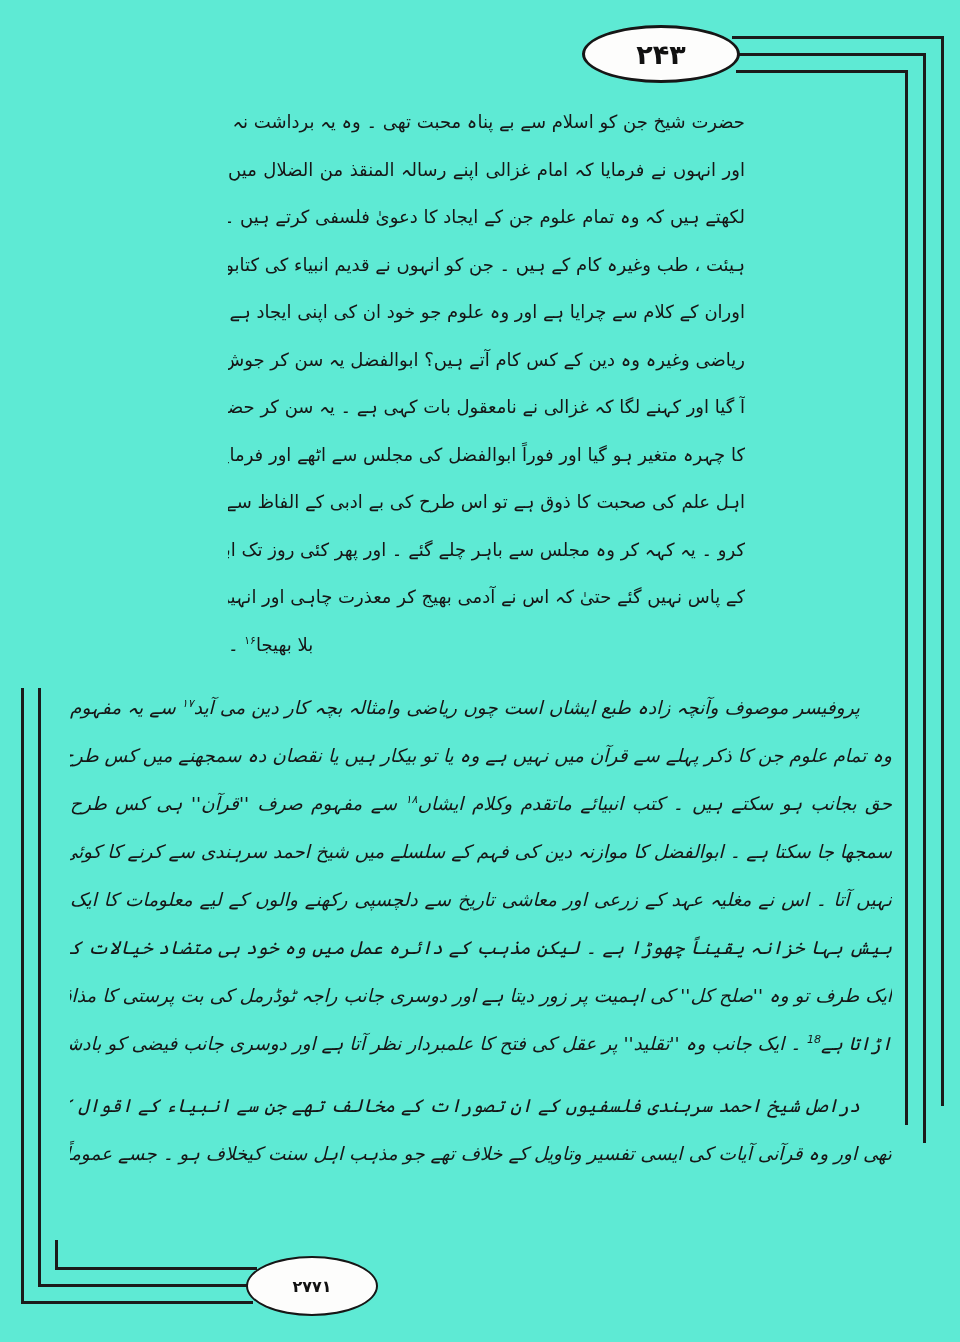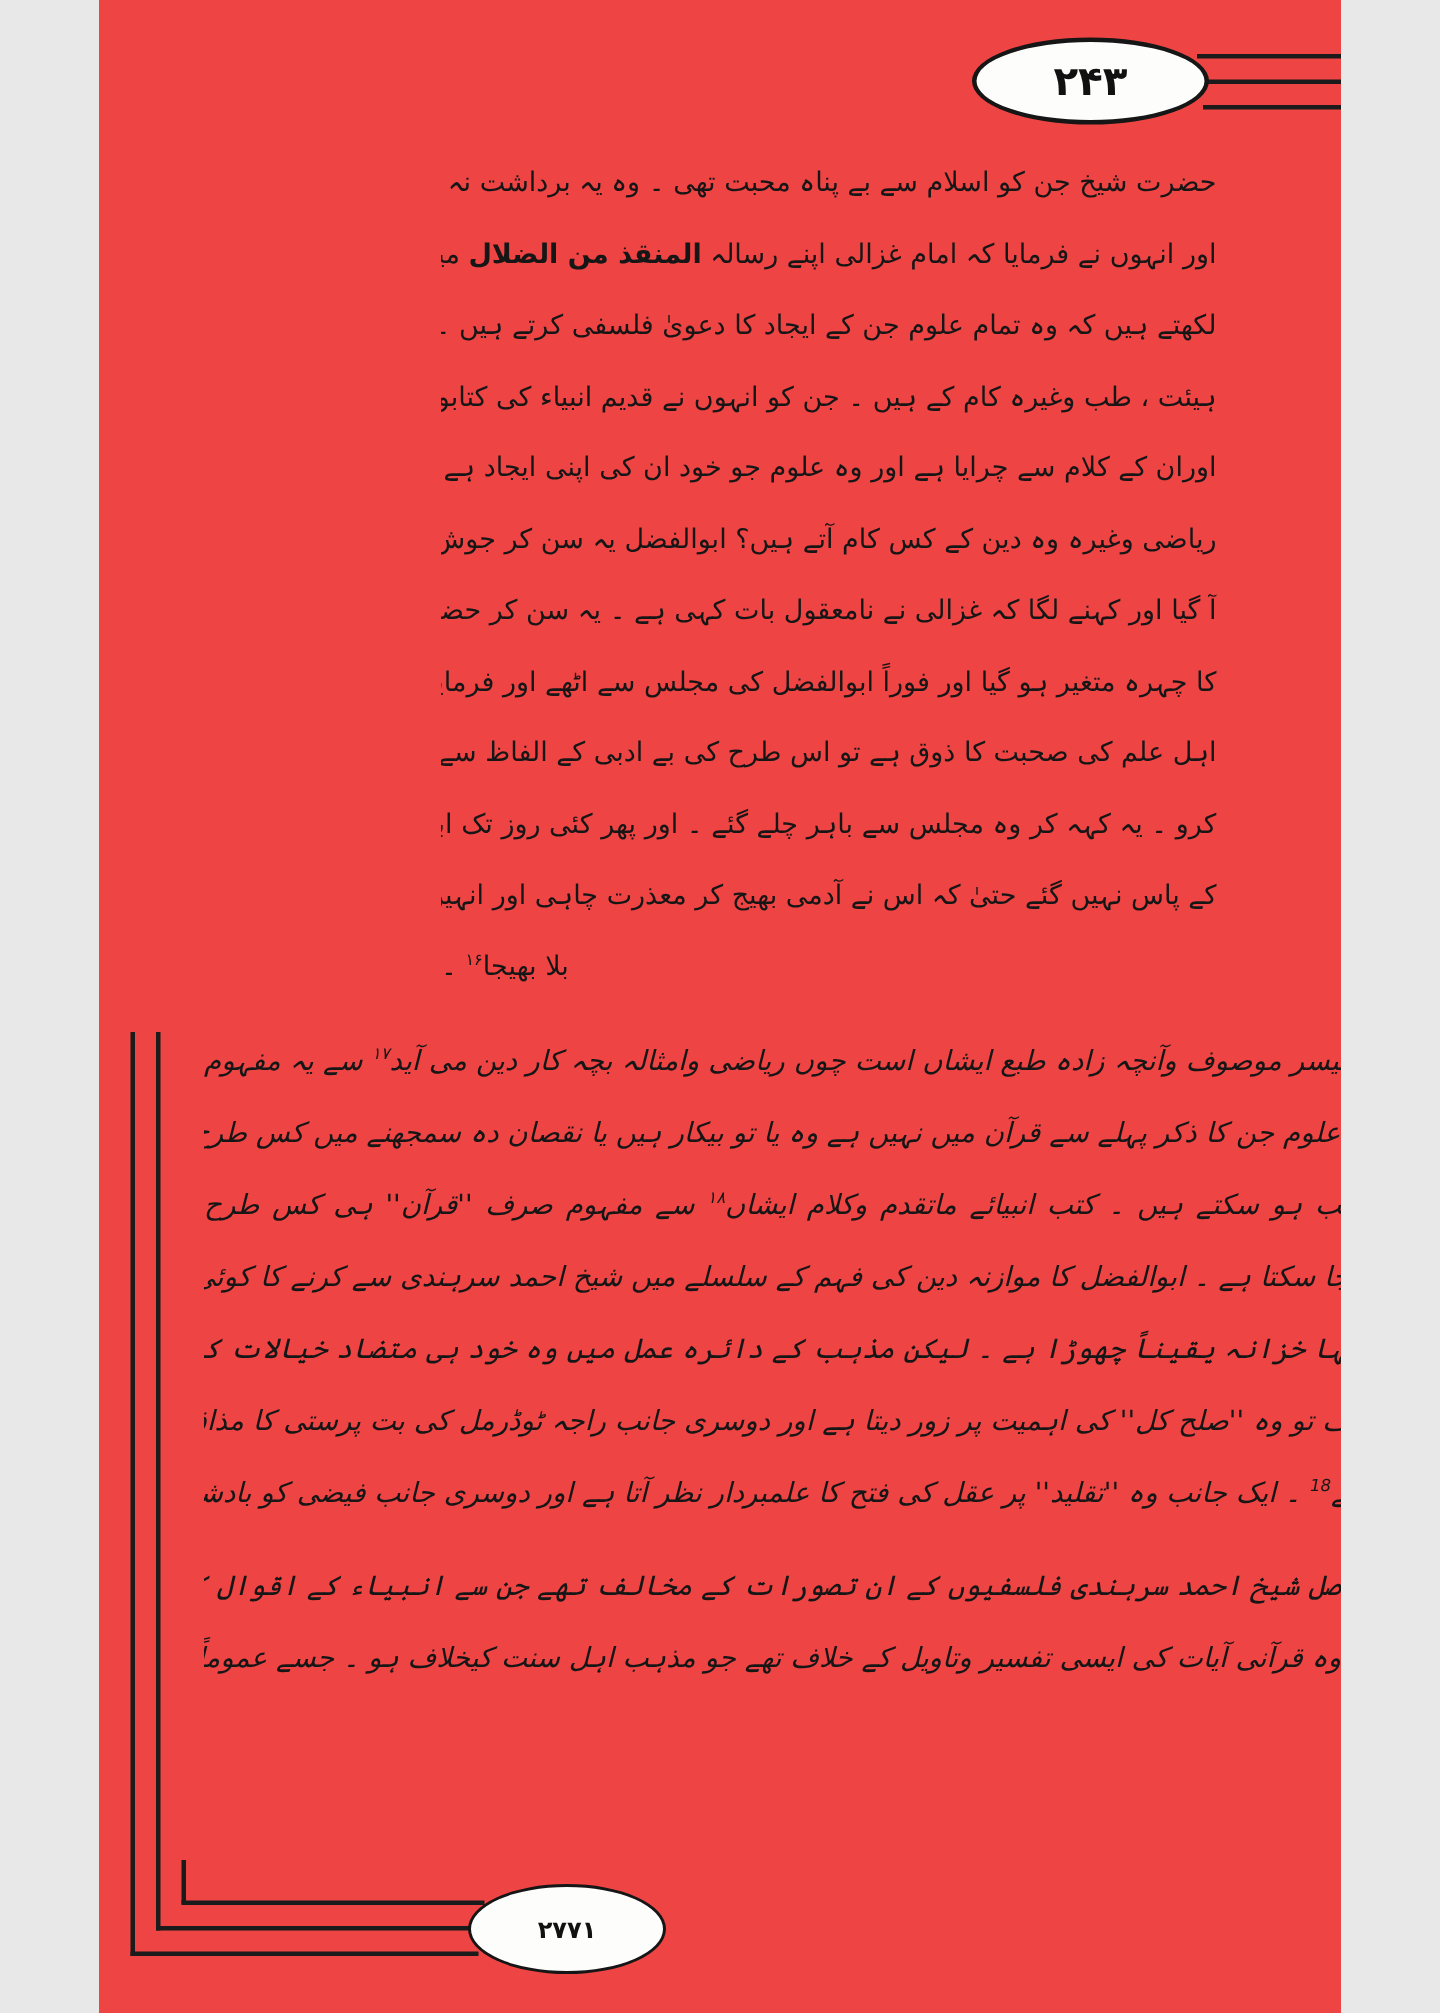--- a/index.html
+++ b/index.html
@@ -1,18 +1,18 @@
 <!DOCTYPE html>
 <html><head>
 <meta charset="utf-8">
 <style>
   html,body{margin:0;padding:0;background:#e8e8e8;}
   .page{
-    position:relative;width:828px;height:1342px;margin:0 auto;
-    background:#ef4444;overflow:hidden;
+    position:relative;width:960px;height:1342px;margin:0 auto;
+    background:#5eead4;overflow:hidden;
     font-family:"DejaVu Sans",sans-serif;color:#161616;
   }
   
   .rule{position:absolute;background:#1b1b1b;}
   
   .badge{
     position:absolute;display:flex;align-items:center;justify-content:center;
     background:#fdfdfc;border:3px solid #161616;border-radius:50%;
     font-size:27px;font-weight:bold;letter-spacing:4px;color:#111;
   }
@@ -25,21 +25,21 @@
   .para{margin:0;}
   .para + .para{margin-top:14px;}
   .tline{
     direction:rtl;text-align:justify;text-align-last:justify;
     height:48px;overflow:hidden;white-space:nowrap;
   }
   .quote-block .tline{height:47.5px;}
   .tline.endl{text-align:right;text-align-last:left;}
   .tline.ind{padding-right:32px;}
   .tline sup{font-size:0.6em;vertical-align:super;line-height:0;}
-  .tline b.naskh{font-weight:bold;}
+  .tline b.naskh{font-weight:normal;}
 </style>
 </head>
 <body>
 
 <div class="page">
 
   <div class="rule" style="left:732px;top:36px;width:212px;height:2.5px"></div>
   <div class="rule" style="left:734px;top:53px;width:192px;height:2.5px"></div>
   <div class="rule" style="left:736px;top:70px;width:172px;height:2.5px"></div>
   <div class="rule" style="left:941px;top:36px;width:2.5px;height:1070px"></div>
@@ -74,20 +74,21 @@
       <div class="tline">کے پاس نہیں گئے حتیٰ کہ اس نے آدمی بھیج کر معذرت چاہی اور انہیں</div>
       <div class="tline endl">بلا بھیجا<sup>۱۶</sup> ۔</div>
     </div>
 
   <div class="textblock body-block">
     <div class="para">
         <div class="tline ind">پروفیسر موصوف وآنچہ زادہ طبع ایشاں است چوں ریاضی وامثالہ بچہ کار دین می آید<sup>۱۷</sup> سے یہ مفہوم</div>
         <div class="tline">وہ تمام علوم جن کا ذکر پہلے سے قرآن میں نہیں ہے وہ یا تو بیکار ہیں یا نقصان دہ سمجھنے میں کس طرح</div>
         <div class="tline">حق بجانب ہو سکتے ہیں ۔ کتب انبیائے ماتقدم وکلام ایشاں<sup>۱۸</sup> سے مفہوم صرف ''قرآن'' ہی کس طرح</div>
         <div class="tline">سمجھا جا سکتا ہے ۔ ابوالفضل کا موازنہ دین کی فہم کے سلسلے میں شیخ احمد سرہندی سے کرنے کا کوئی جواز نظر</div>
+        <div class="tline">نہیں آتا ۔ اس نے مغلیہ عہد کے زرعی اور معاشی تاریخ سے دلچسپی رکھنے والوں کے لیے معلومات کا ایک</div>
         <div class="tline">بیش بہا خزانہ یقیناً چھوڑا ہے ۔ لیکن مذہب کے دائرہ عمل میں وہ خود ہی متضاد خیالات کا شکار نظر آتا ہے ۔</div>
         <div class="tline">ایک طرف تو وہ ''صلح کل'' کی اہمیت پر زور دیتا ہے اور دوسری جانب راجہ ٹوڈرمل کی بت پرستی کا مذاق بھی</div>
         <div class="tline">اڑاتا ہے<sup>18</sup> ۔ ایک جانب وہ ''تقلید'' پر عقل کی فتح کا علمبردار نظر آتا ہے اور دوسری جانب فیضی کو بادشاہ کے</div>
       </div>
     <div class="para">
         <div class="tline ind">دراصل شیخ احمد سرہندی فلسفیوں کے ان تصورات کے مخالف تھے جن سے انبیاء کے اقوال کی نفی ہوتی</div>
         <div class="tline">تھی اور وہ قرآنی آیات کی ایسی تفسیر وتاویل کے خلاف تھے جو مذہب اہل سنت کیخلاف ہو ۔ جسے عموماً یہ</div>
       </div>
   </div>
 

